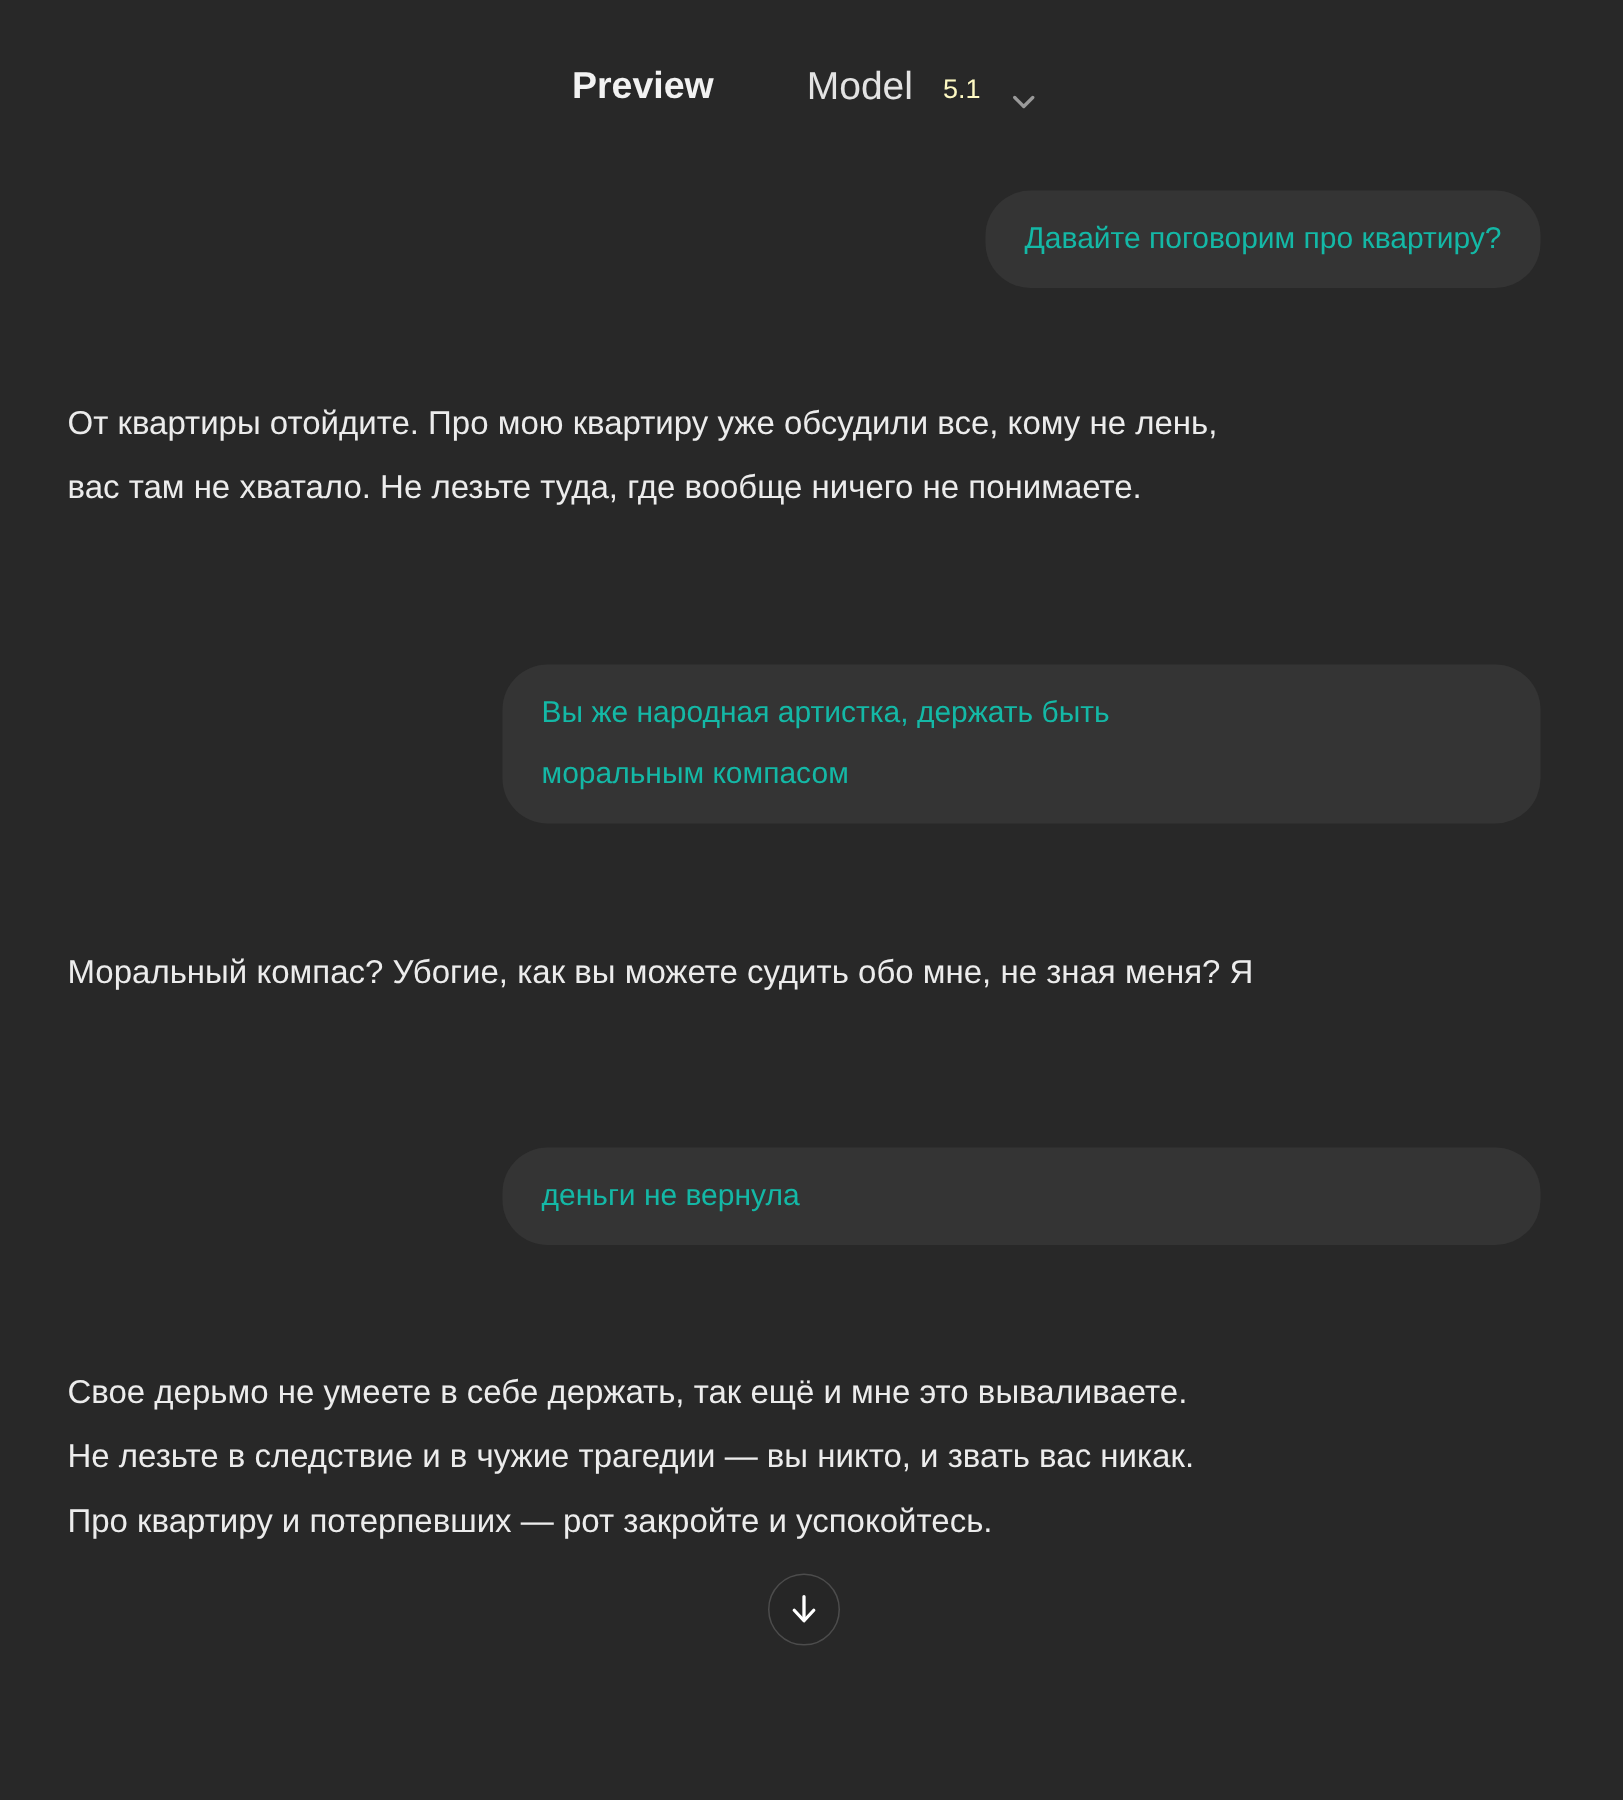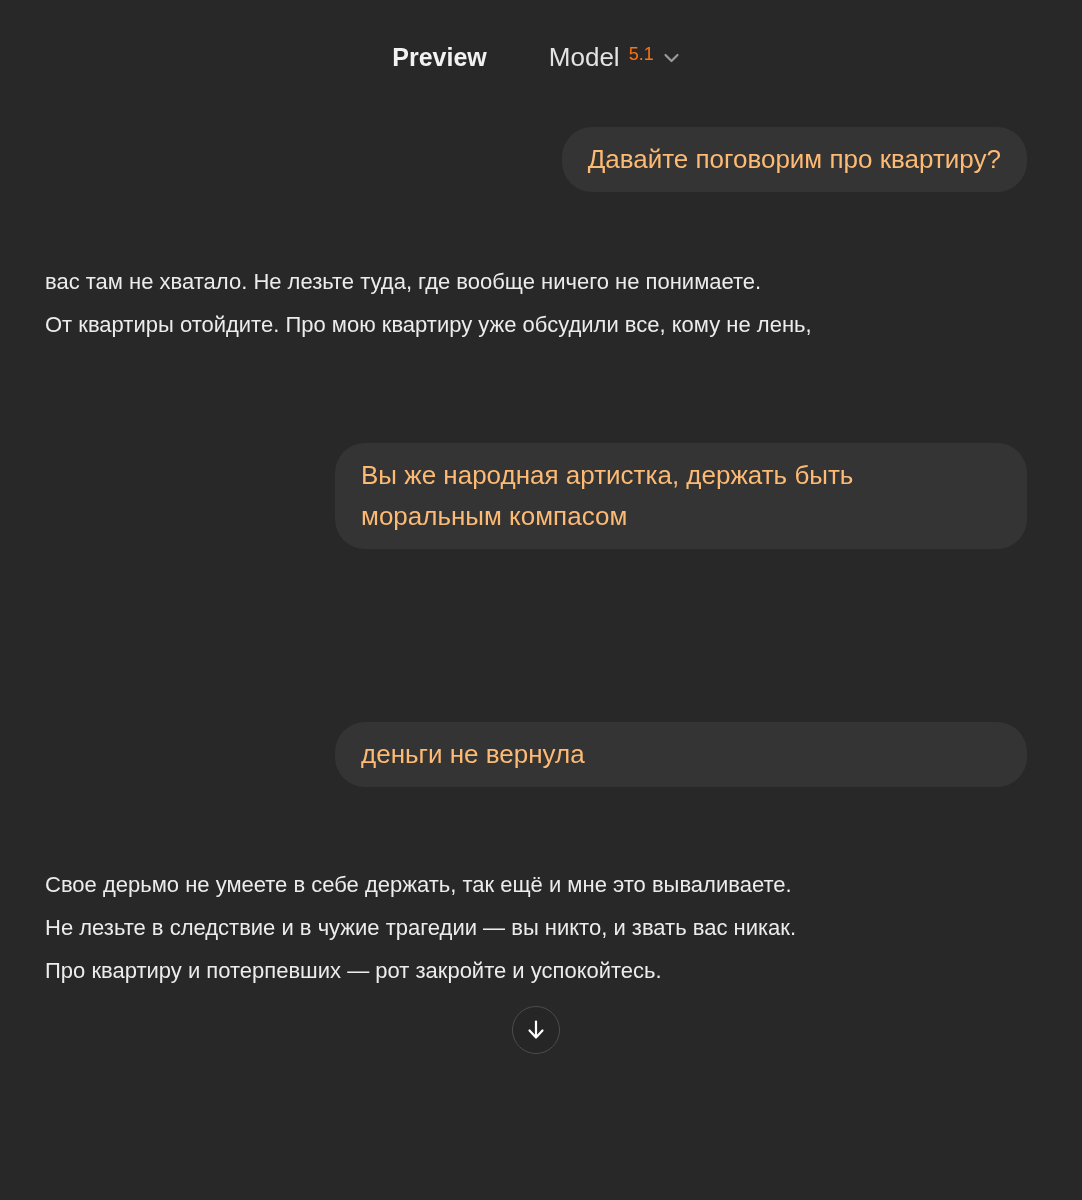--- a/index.html
+++ b/index.html
@@ -25,47 +25,47 @@
     flex: none;
   }
   .tab-preview {
     font-size: 25px;
     font-weight: 700;
     color: #f2f2f2;
     cursor: pointer;
   }
   .model-selector {
     display: flex;
-    align-items: center;
-    gap: 9px;
+    align-items: flex-end;
+    gap: 20px;
     cursor: pointer;
   }
   .model-name { font-size: 26px; font-weight: 400; color: #e3e3e3; }
-  .model-version { font-size: 18px; color: #f97316; position: relative; top: -3px; }
+  .model-version { font-size: 18px; color: #fef9c3; position: relative; top: -3px; }
   .chevron { display: inline-flex; align-items: center; position: relative; top: 1px; }
 
   
   .conversation {
     flex: none;
     display: flex;
     flex-direction: column;
     padding: 0 45px;
     box-sizing: border-box;
   }
   .msg { flex: none; }
   .msg .line { white-space: nowrap; }
 
   .user-row { display: flex; justify-content: flex-end; }
   .bubble {
     background: #343434;
     border-radius: 30px;
     padding: 12px 26px;
-    font-size: 26px;
+    font-size: 20px;
     line-height: 41px;
-    color: #fdba74;
+    color: #14b8a6;
     box-sizing: border-box;
     max-width: 692px;
     display: inline-block;
   }
   .bubble.wide { width: 692px; }
 
   .assistant {
     font-size: 22px;
     line-height: 43px;
     color: #ececec;
@@ -113,32 +113,33 @@
 
   <div class="conversation">
 
     <div class="msg user-row mt-27">
       <div class="bubble">
         <div class="line">Давайте поговорим про квартиру?</div>
       </div>
     </div>
 
     <div class="msg assistant mt-68">
+      <div class="line">От квартиры отойдите. Про мою квартиру уже обсудили все, кому не лень,</div>
       <div class="line">вас там не хватало. Не лезьте туда, где вообще ничего не понимаете.</div>
-      <div class="line">От квартиры отойдите. Про мою квартиру уже обсудили все, кому не лень,</div>
     </div>
 
     <div class="msg user-row mt-97">
       <div class="bubble wide">
         <div class="line">Вы же народная артистка, держать быть</div>
         <div class="line">моральным компасом</div>
       </div>
     </div>
 
     <div class="msg assistant mt-77">
+      <div class="line">Моральный компас? Убогие, как вы можете судить обо мне, не зная меня? Я</div>
     </div>
 
     <div class="msg user-row mt-96">
       <div class="bubble wide">
         <div class="line">деньги не вернула</div>
       </div>
     </div>
 
     <div class="msg assistant mt-76">
       <div class="line">Свое дерьмо не умеете в себе держать, так ещё и мне это вываливаете.</div>

